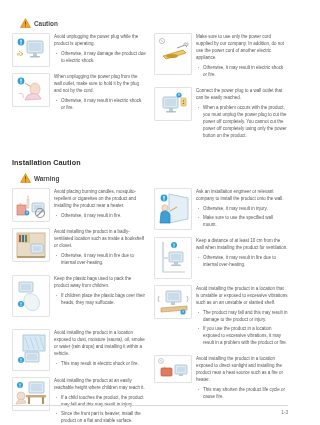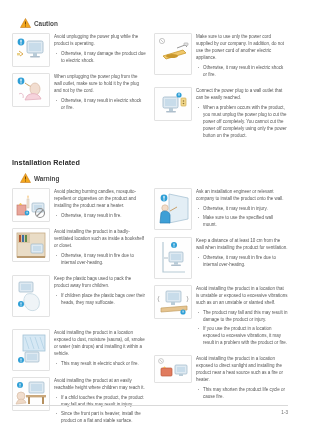--- a/index.html
+++ b/index.html
@@ -251,21 +251,21 @@
         </div>
 
       </div>
     </div>
   </div>
 
   <div class="gap-sections"></div>
 
   <div>
 
-    <h2 class="section-title">Installation Related</h2>
+    <h2 class="section-title">Installation Caution</h2>
 
     <div class="alert-head">
       <span class="tri">
         <svg width="11" height="10" viewBox="0 0 22 20">
           <polygon points="11,1 21,19 1,19" fill="#F4A81D" stroke="#C8791A" stroke-width="1.2" stroke-linejoin="round"></polygon>
           <rect x="10" y="7" width="2" height="6" fill="#7a4a06"></rect>
           <rect x="10" y="15" width="2" height="2" fill="#7a4a06"></rect>
         </svg>
       </span>
       <span class="alert-label">Warning</span>

